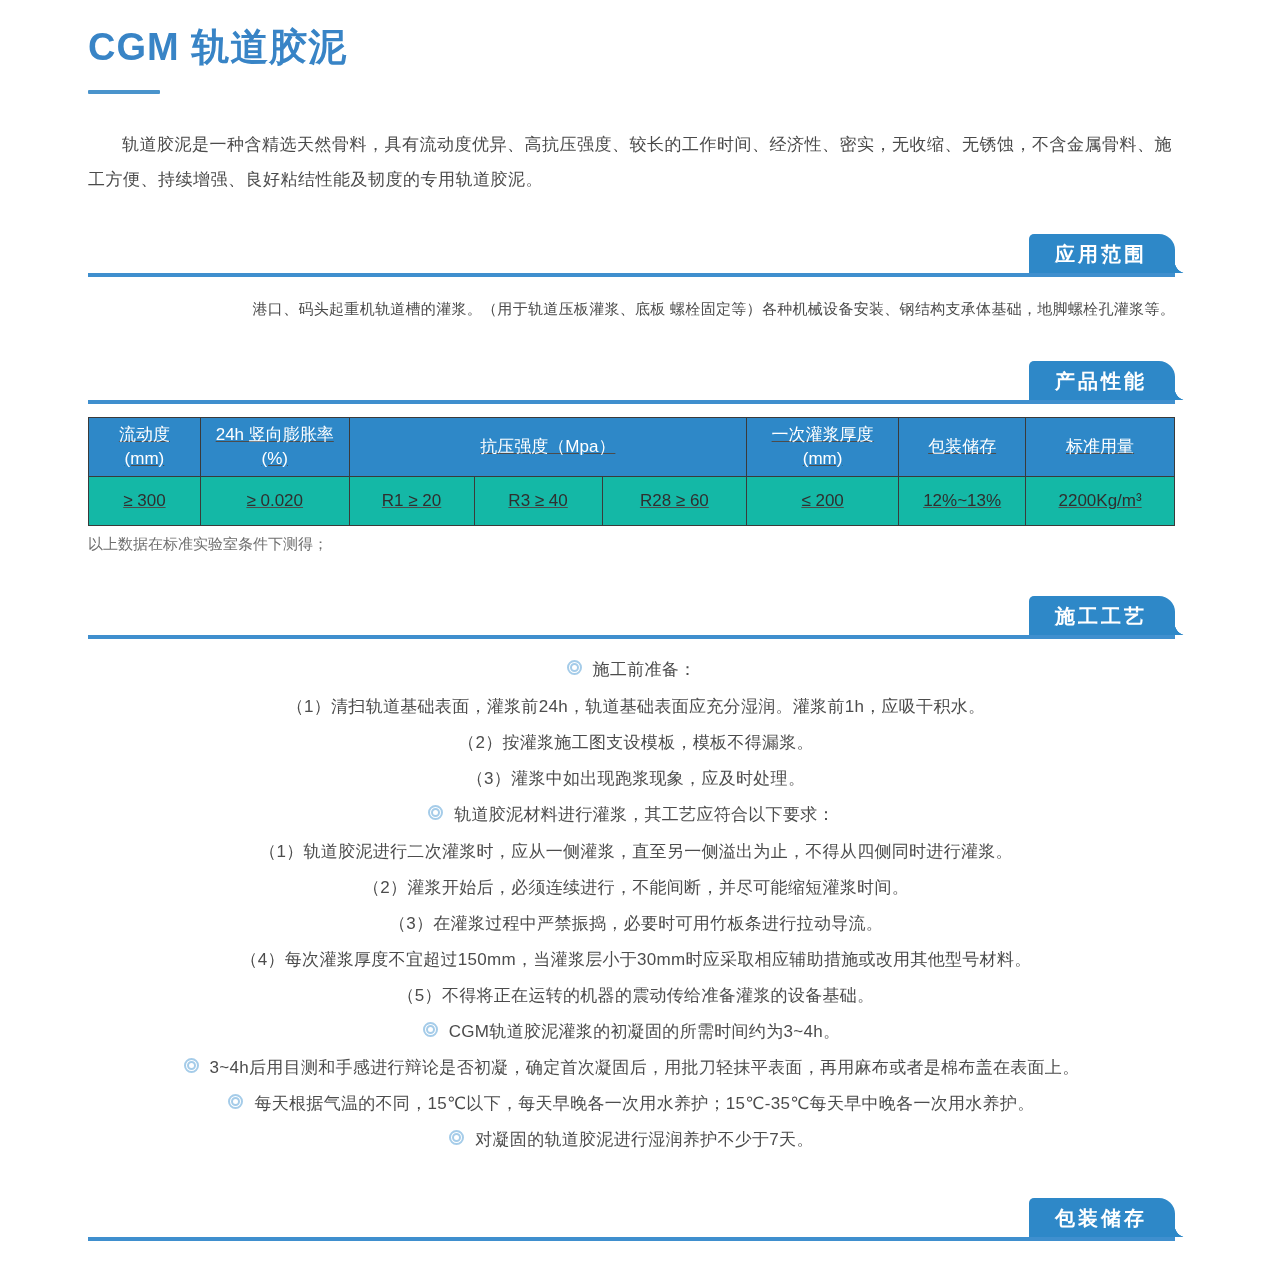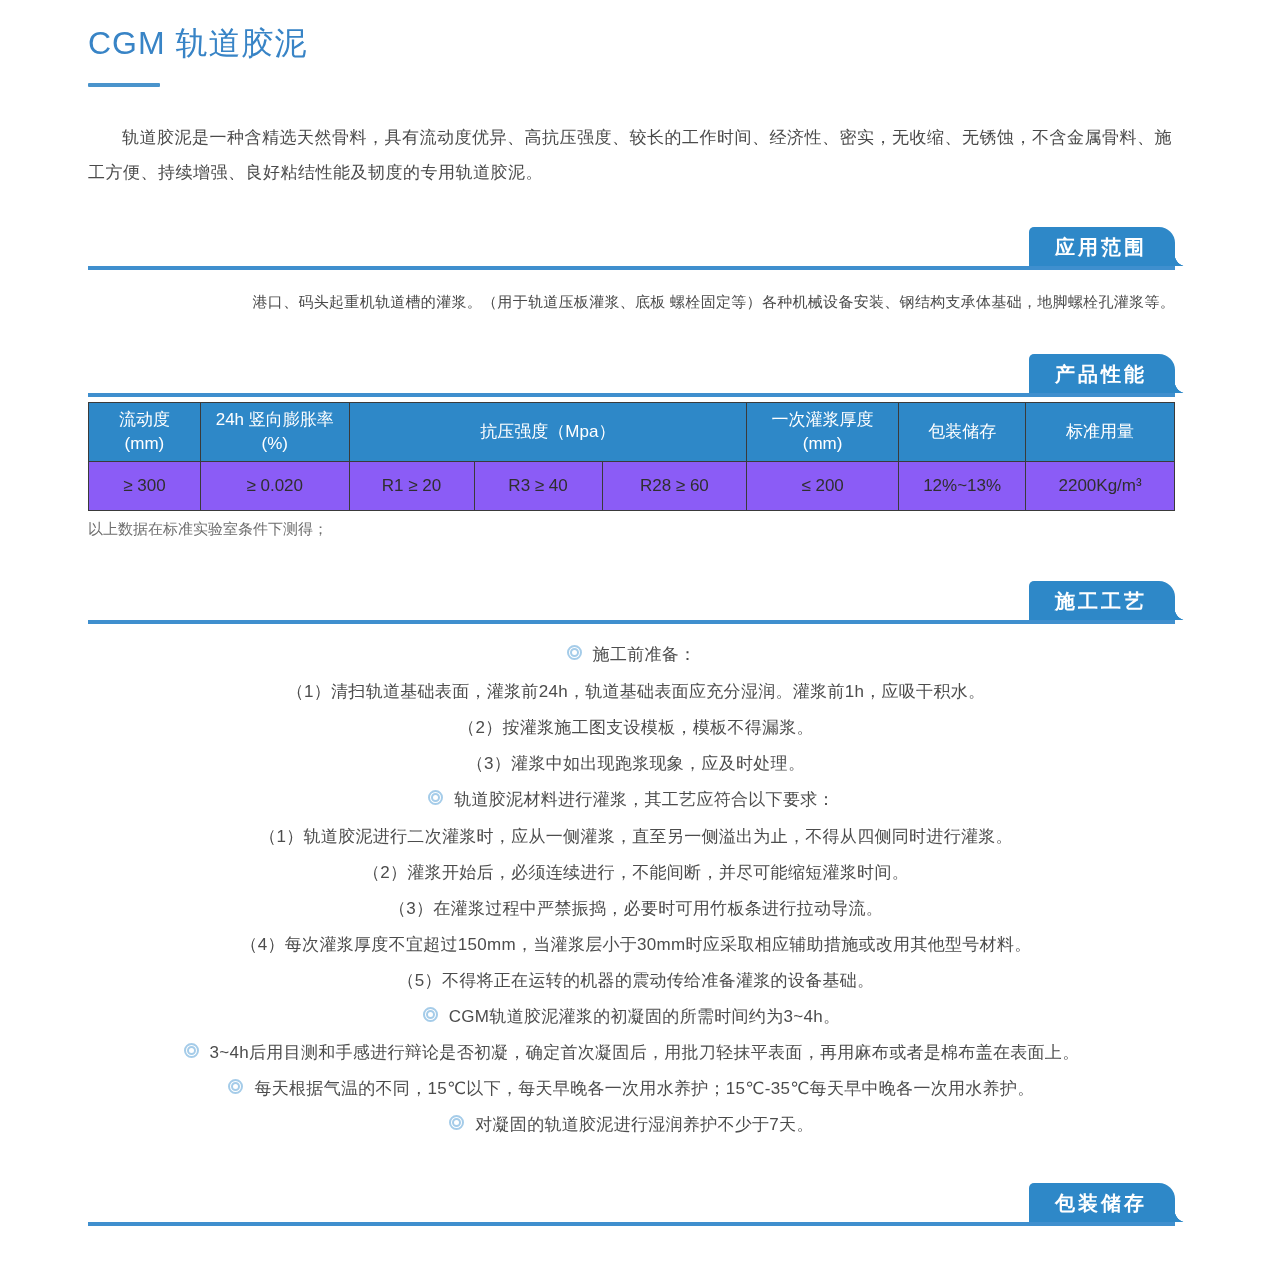--- a/index.html
+++ b/index.html
@@ -12,21 +12,21 @@
   }
   *{margin:0;padding:0;box-sizing:border-box;}
   html,body{background:#ffffff;}
   body{
     width:1283px;height:1280px;overflow:hidden;
     font-family:"Liberation Sans","DejaVu Sans",sans-serif;
     color:var(--text);
   }
   .page{padding:22px 108px 0 88px;}
   .doc-title{
-    font-size:32px;font-weight:normal;color:var(--title-blue);letter-spacing:1px;
+    font-size:38px;font-weight:bold;color:var(--title-blue);letter-spacing:1px;
   }
   .title-underline{
     width:72px;height:4px;background:#4a94cc;margin-top:17px;border-radius:1px;
   }
   .intro{
     margin-top:33px;font-size:17px;line-height:35px;color:#4a4a4a;
     text-indent:2em;letter-spacing:0.5px;
   }
   .sec{
     border-bottom:4px solid var(--line-blue);
@@ -48,31 +48,31 @@
   .sec-proc{margin-top:42px;}
   .sec-pack{margin-top:46px;}
   .para{
     margin-top:16px;font-size:15px;line-height:32px;color:#4a4a4a;
     text-indent:2em;letter-spacing:0.3px;text-align:right;
   }
   .perf-note{
     margin-top:24px;text-align:center;font-size:16px;color:#4a4a4a;letter-spacing:0.3px;
   }
   table.spec{
-    width:100%;margin-top:5px;border-collapse:collapse;table-layout:fixed;
+    width:100%;margin-top:13px;border-collapse:collapse;table-layout:fixed;text-decoration:underline;
   }
   table.spec th,table.spec td{
     border:1px solid var(--border);text-align:center;vertical-align:middle;
   }
   table.spec th{
     background:var(--blue);color:#ffffff;font-weight:normal;
     font-size:17px;line-height:24px;padding:5px 2px;height:56px;
   }
   table.spec td{
-    font-size:17px;color:#2f2f2f;padding:14px 2px;height:49px;background:#8b5cf6;
+    font-size:17px;color:#2f2f2f;padding:14px 2px;height:49px;background:#14b8a6;
   }
   .footnote{margin-top:9px;font-size:15px;color:#6e6e6e;}
   .list{margin-top:19px;}
   .li{
     display:flex;align-items:flex-start;
     font-size:17px;line-height:24px;color:#4c4c4c;
     margin-bottom:12px;letter-spacing:0.3px;justify-content:center;
   }
   .li .ring{
     flex:0 0 auto;width:15px;height:15px;border-radius:50%;

